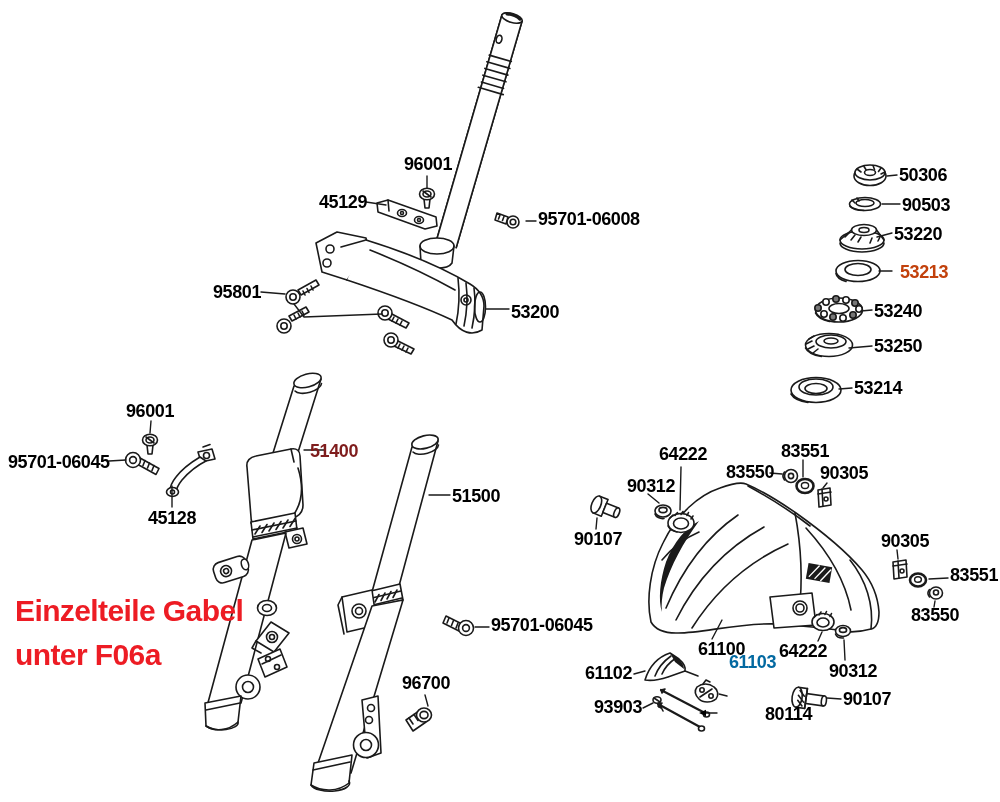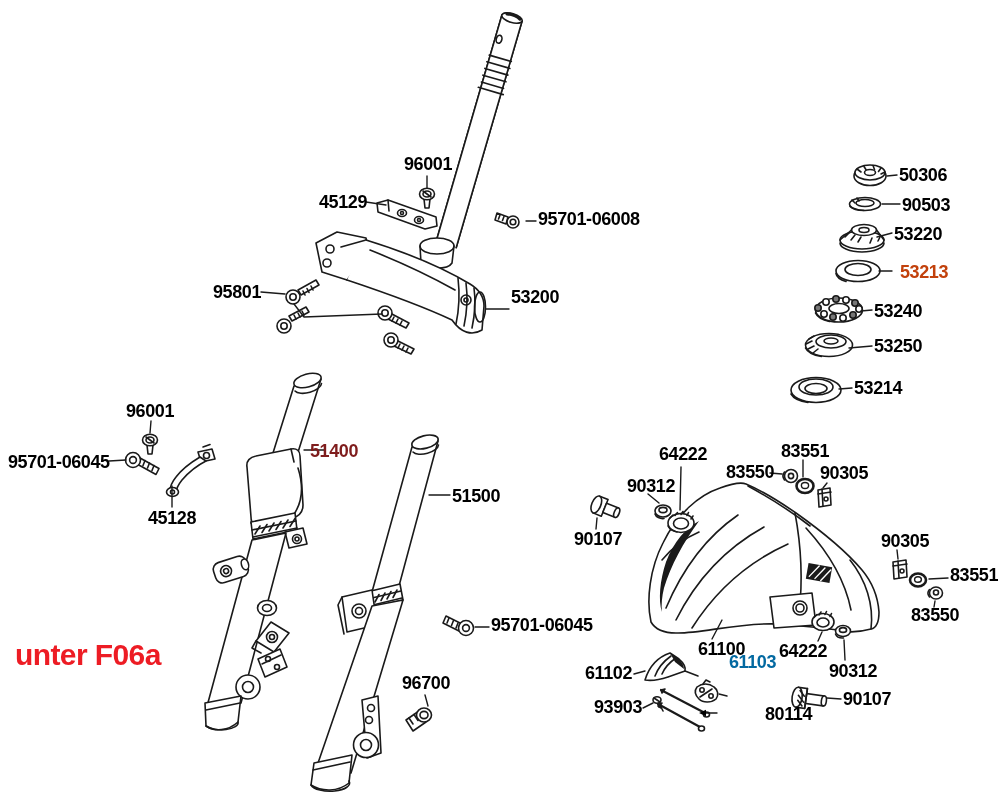--- a/index.html
+++ b/index.html
@@ -386,26 +386,27 @@
       <path d="M643,708 L653,703"></path>
       <path d="M727,696 L719,694"></path>
       <path d="M717,713 L704,713"></path>
       <path d="M699,713 l7,-3.2 l0,6.4 Z" fill="#000" stroke="none"></path>
       <path d="M841,699 L827,698"></path>
     </g>
   </g>
 </svg>
 
 <div id="labels-layer">
+  <div id="note-line1" class="note-line" style="color: rgb(237, 28, 36);">Einzelteile Gabel</div>
   <div id="note-line2" class="note-line" style="color: rgb(237, 28, 36);">unter F06a</div>
 <div class="part-label" style="left: 404px; top: 155px; color: rgb(0, 0, 0);">96001</div>
       <div class="part-label" style="left: 319px; top: 193px; color: rgb(0, 0, 0);">45129</div>
       <div class="part-label" style="left: 538px; top: 210px; color: rgb(0, 0, 0);">95701-06008</div>
       <div class="part-label" style="left: 213px; top: 283px; color: rgb(0, 0, 0);">95801</div>
-      <div class="part-label" style="left: 511px; top: 288px; color: rgb(0, 0, 0);">53200</div>
+      <div class="part-label" style="left: 511px; top: 303px; color: rgb(0, 0, 0);">53200</div>
       <div class="part-label" style="left: 899px; top: 166px; color: rgb(0, 0, 0);">50306</div>
       <div class="part-label" style="left: 902px; top: 196px; color: rgb(0, 0, 0);">90503</div>
       <div class="part-label" style="left: 894px; top: 225px; color: rgb(0, 0, 0);">53220</div>
       <div class="part-label" style="left: 894px; top: 263px; color: #c2410c; margin-left: 6px;">53213</div>
       <div class="part-label" style="left: 874px; top: 302px; color: rgb(0, 0, 0);">53240</div>
       <div class="part-label" style="left: 874px; top: 337px; color: rgb(0, 0, 0); text-align: center;">53250</div>
       <div class="part-label" style="left: 854px; top: 379px; color: rgb(0, 0, 0);">53214</div>
       <div class="part-label" style="left: 126px; top: 402px; color: rgb(0, 0, 0);">96001</div>
       <div class="part-label" style="left: 8px; top: 453px; color: rgb(0, 0, 0);">95701-06045</div>
       <div class="part-label" style="left: 148px; top: 509px; color: rgb(0, 0, 0);">45128</div>

